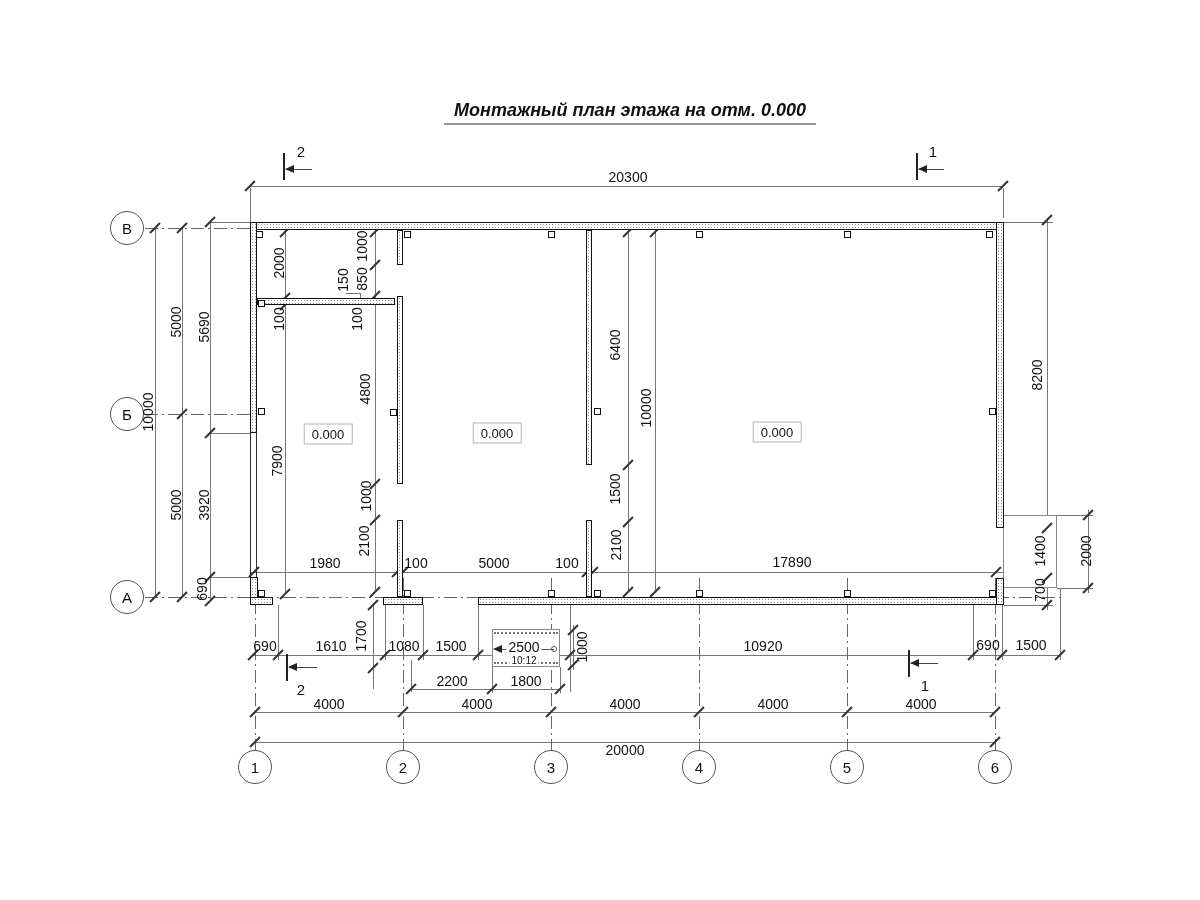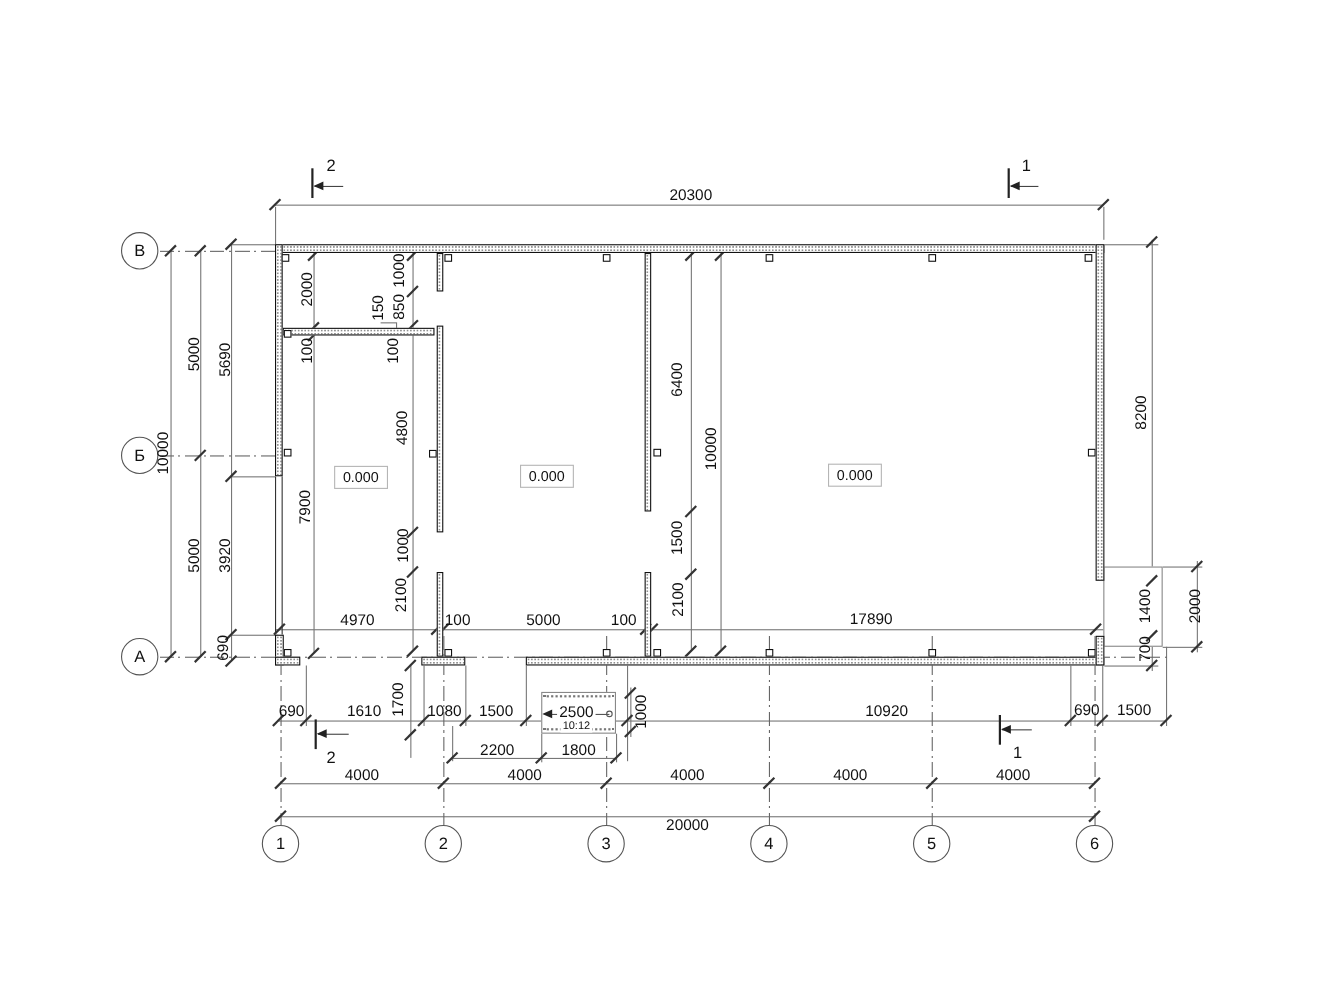--- a/index.html
+++ b/index.html
@@ -37,20 +37,21 @@
   .rampline{position:absolute;height:1px;background:#555;z-index:3;}
   .rampcircle{position:absolute;width:6px;height:6px;border:1px solid #555;border-radius:50%;box-sizing:border-box;z-index:3;}
   #title{position:absolute;left:630px;top:112px;transform:translate(-50%,-50%);
          font-size:18px;font-style:italic;font-weight:bold;border-bottom:1px solid #333;padding:0 10px 3px;z-index:5;}
 </style>
 </head>
 <body>
 
 <div id="sheet">
 
+  <div id="title">Монтажный план этажа на отм. 0.000</div>
 
   <div class="wall" style="left:250px;top:222px;width:754px;height:8px"></div>
   <div class="wall" style="left:250px;top:222px;width:7px;height:211px"></div>
   <div class="openband" style="left:250px;top:433px;width:7px;height:144px"></div>
   <div class="wall" style="left:250px;top:577px;width:8px;height:28px"></div>
   <div class="wall" style="left:250px;top:597px;width:23px;height:8px"></div>
   <div class="wall" style="left:383px;top:597px;width:40px;height:8px"></div>
   <div class="wall" style="left:478px;top:597px;width:526px;height:8px"></div>
   <div class="wall" style="left:996px;top:222px;width:8px;height:306px"></div>
   <div class="wall" style="left:996px;top:578px;width:8px;height:27px"></div>
@@ -115,32 +116,32 @@
     </div>
   <div class="axis" style="left:978px;top:750px">
       <span>6</span>
     </div>
 
   <div class="elev" style="left:328px;top:434px">0.000</div>
   <div class="elev" style="left:497px;top:433px">0.000</div>
   <div class="elev" style="left:777px;top:432px">0.000</div>
 
   <div class="dim" style="left:628px;top:177px">20300</div>
-  <div class="dim" style="left:325px;top:563px">4970</div>
+  <div class="dim" style="left:325px;top:563px">1980</div>
   <div class="dim" style="left:416px;top:563px">100</div>
   <div class="dim" style="left:494px;top:563px">5000</div>
   <div class="dim" style="left:567px;top:563px">100</div>
   <div class="dim" style="left:792px;top:562px">17890</div>
   <div class="dim" style="left:265px;top:646px">690</div>
   <div class="dim" style="left:331px;top:646px">1610</div>
   <div class="dim" style="left:404px;top:646px">1080</div>
   <div class="dim" style="left:451px;top:646px">1500</div>
   <div class="dim bg" style="left:524px;top:647px">2500</div>
   <div class="dim bg small" style="left:524px;top:661px">10:12</div>
-  <div class="dim" style="left:806px;top:646px">10920</div>
+  <div class="dim" style="left:763px;top:646px">10920</div>
   <div class="dim" style="left:988px;top:645px">690</div>
   <div class="dim" style="left:1031px;top:645px">1500</div>
   <div class="dim" style="left:452px;top:681px">2200</div>
   <div class="dim" style="left:526px;top:681px">1800</div>
   <div class="dim" style="left:329px;top:704px">4000</div>
   <div class="dim" style="left:477px;top:704px">4000</div>
   <div class="dim" style="left:625px;top:704px">4000</div>
   <div class="dim" style="left:773px;top:704px">4000</div>
   <div class="dim" style="left:921px;top:704px">4000</div>
   <div class="dim" style="left:625px;top:750px">20000</div>

